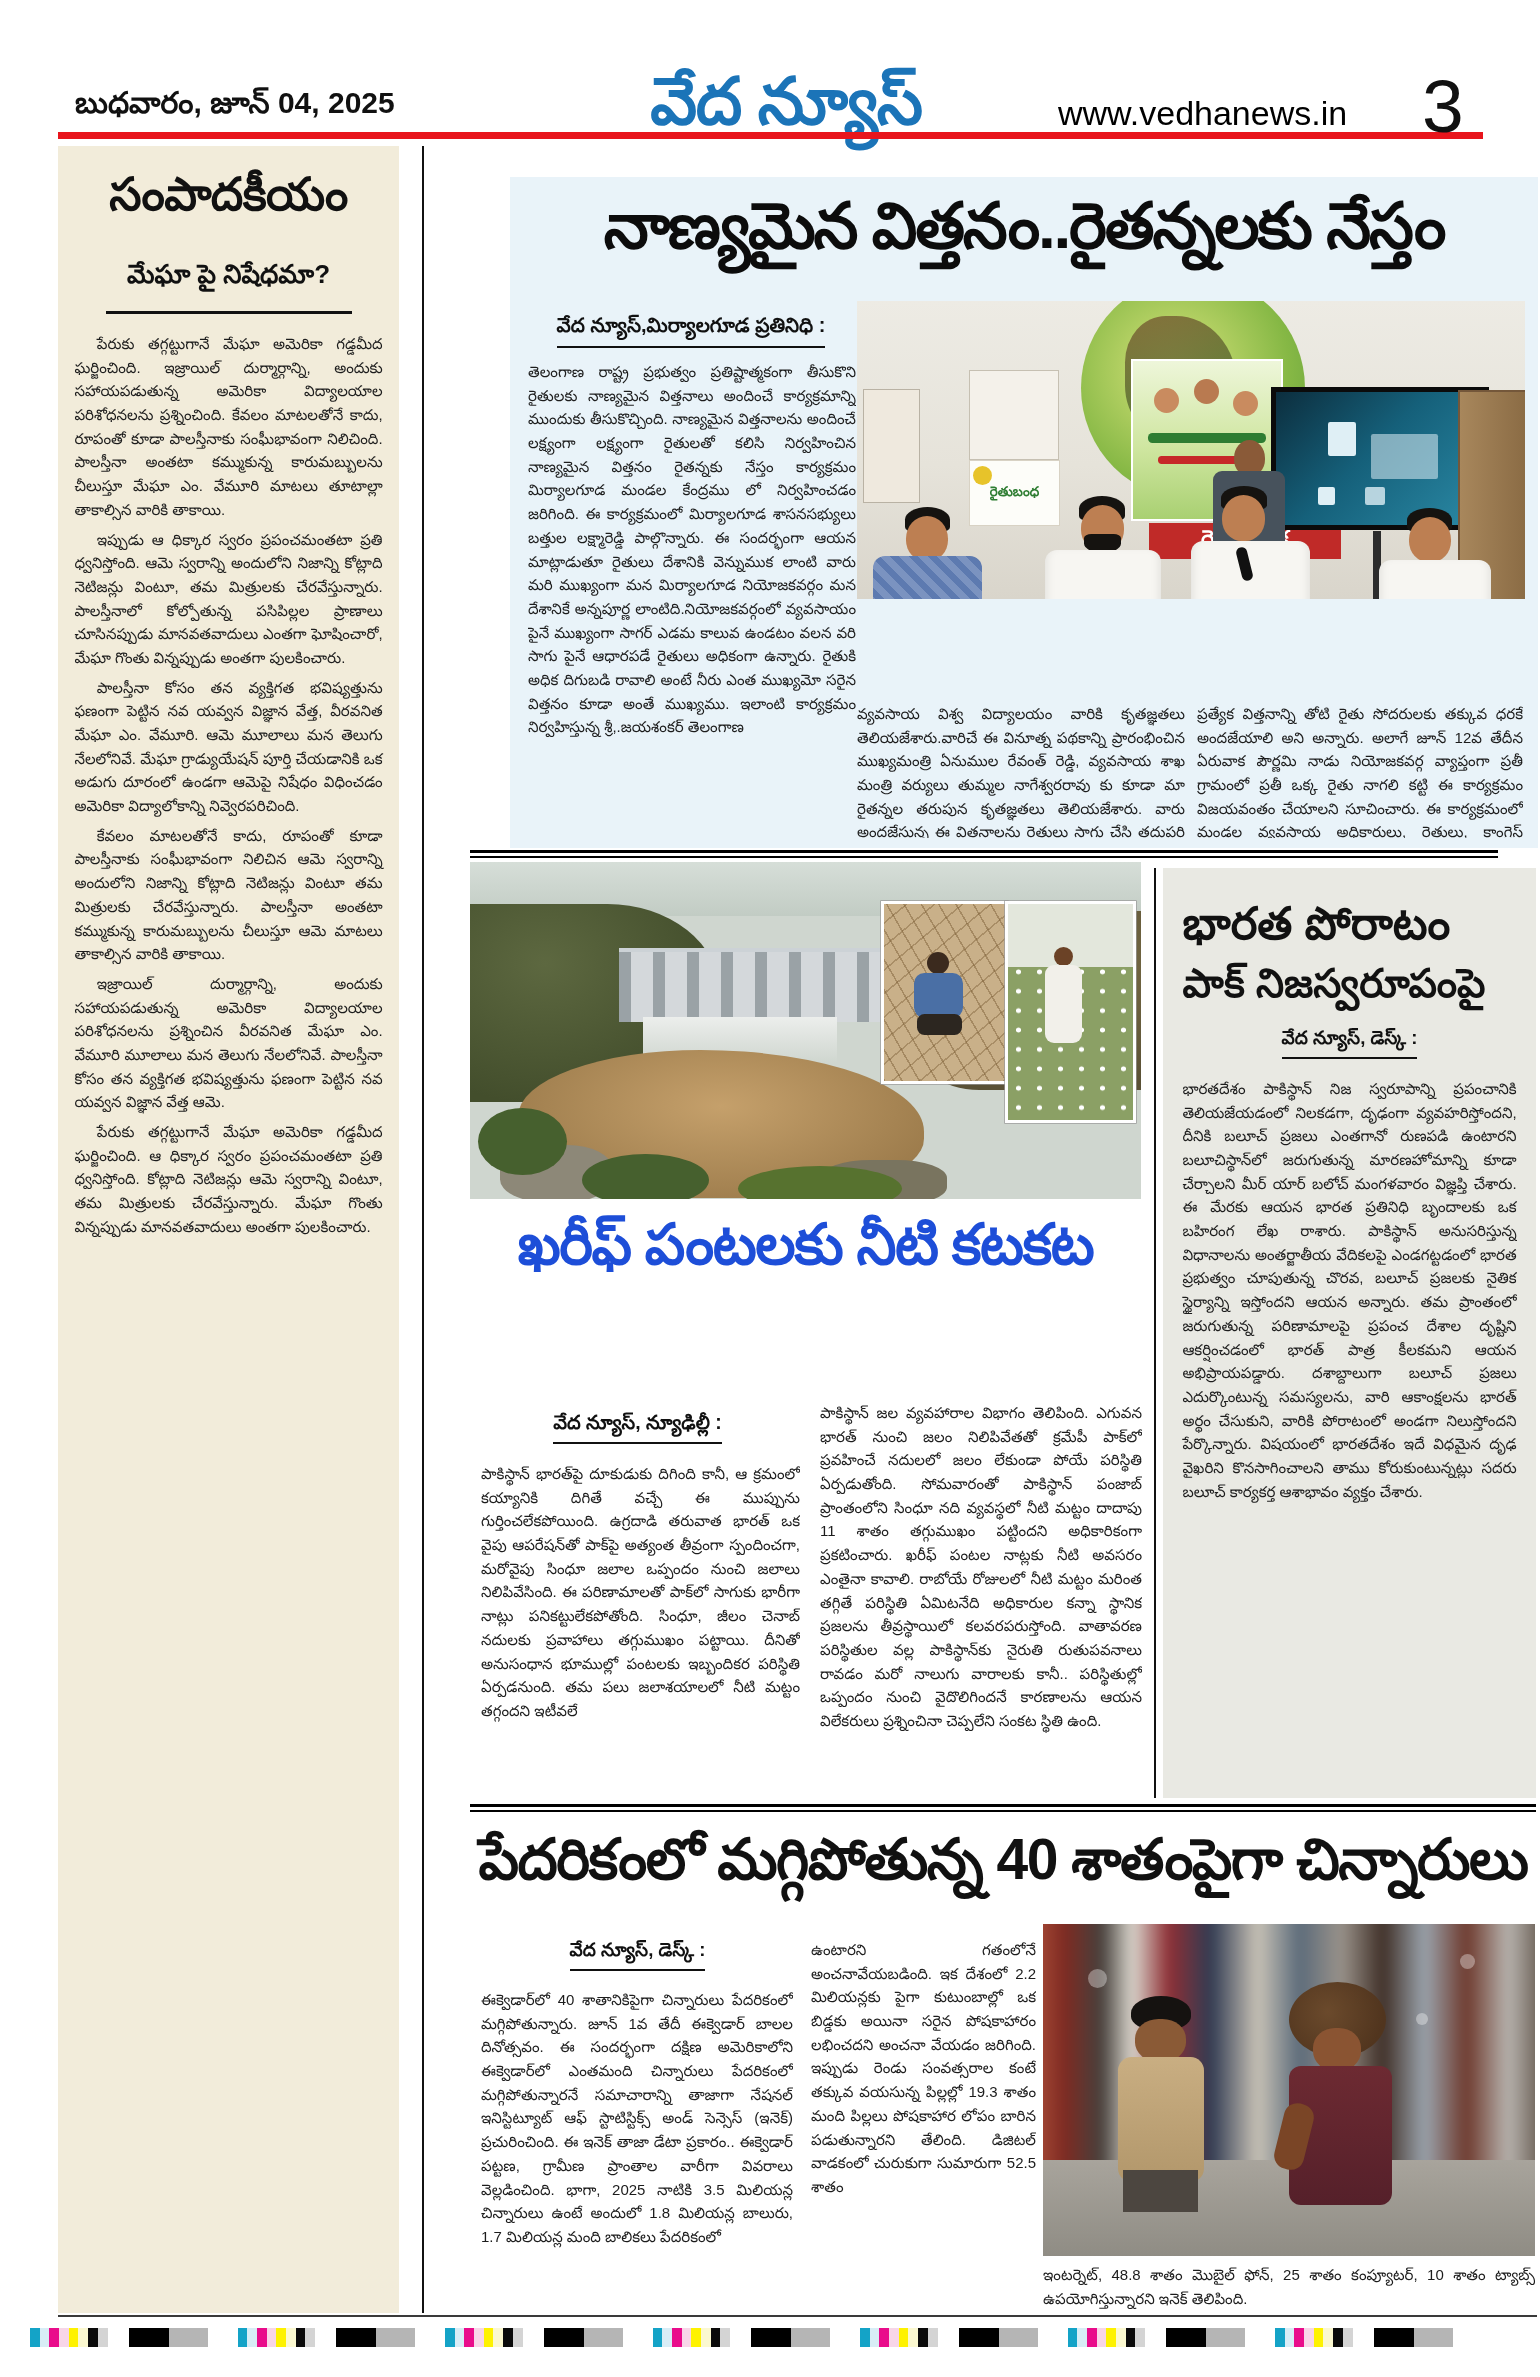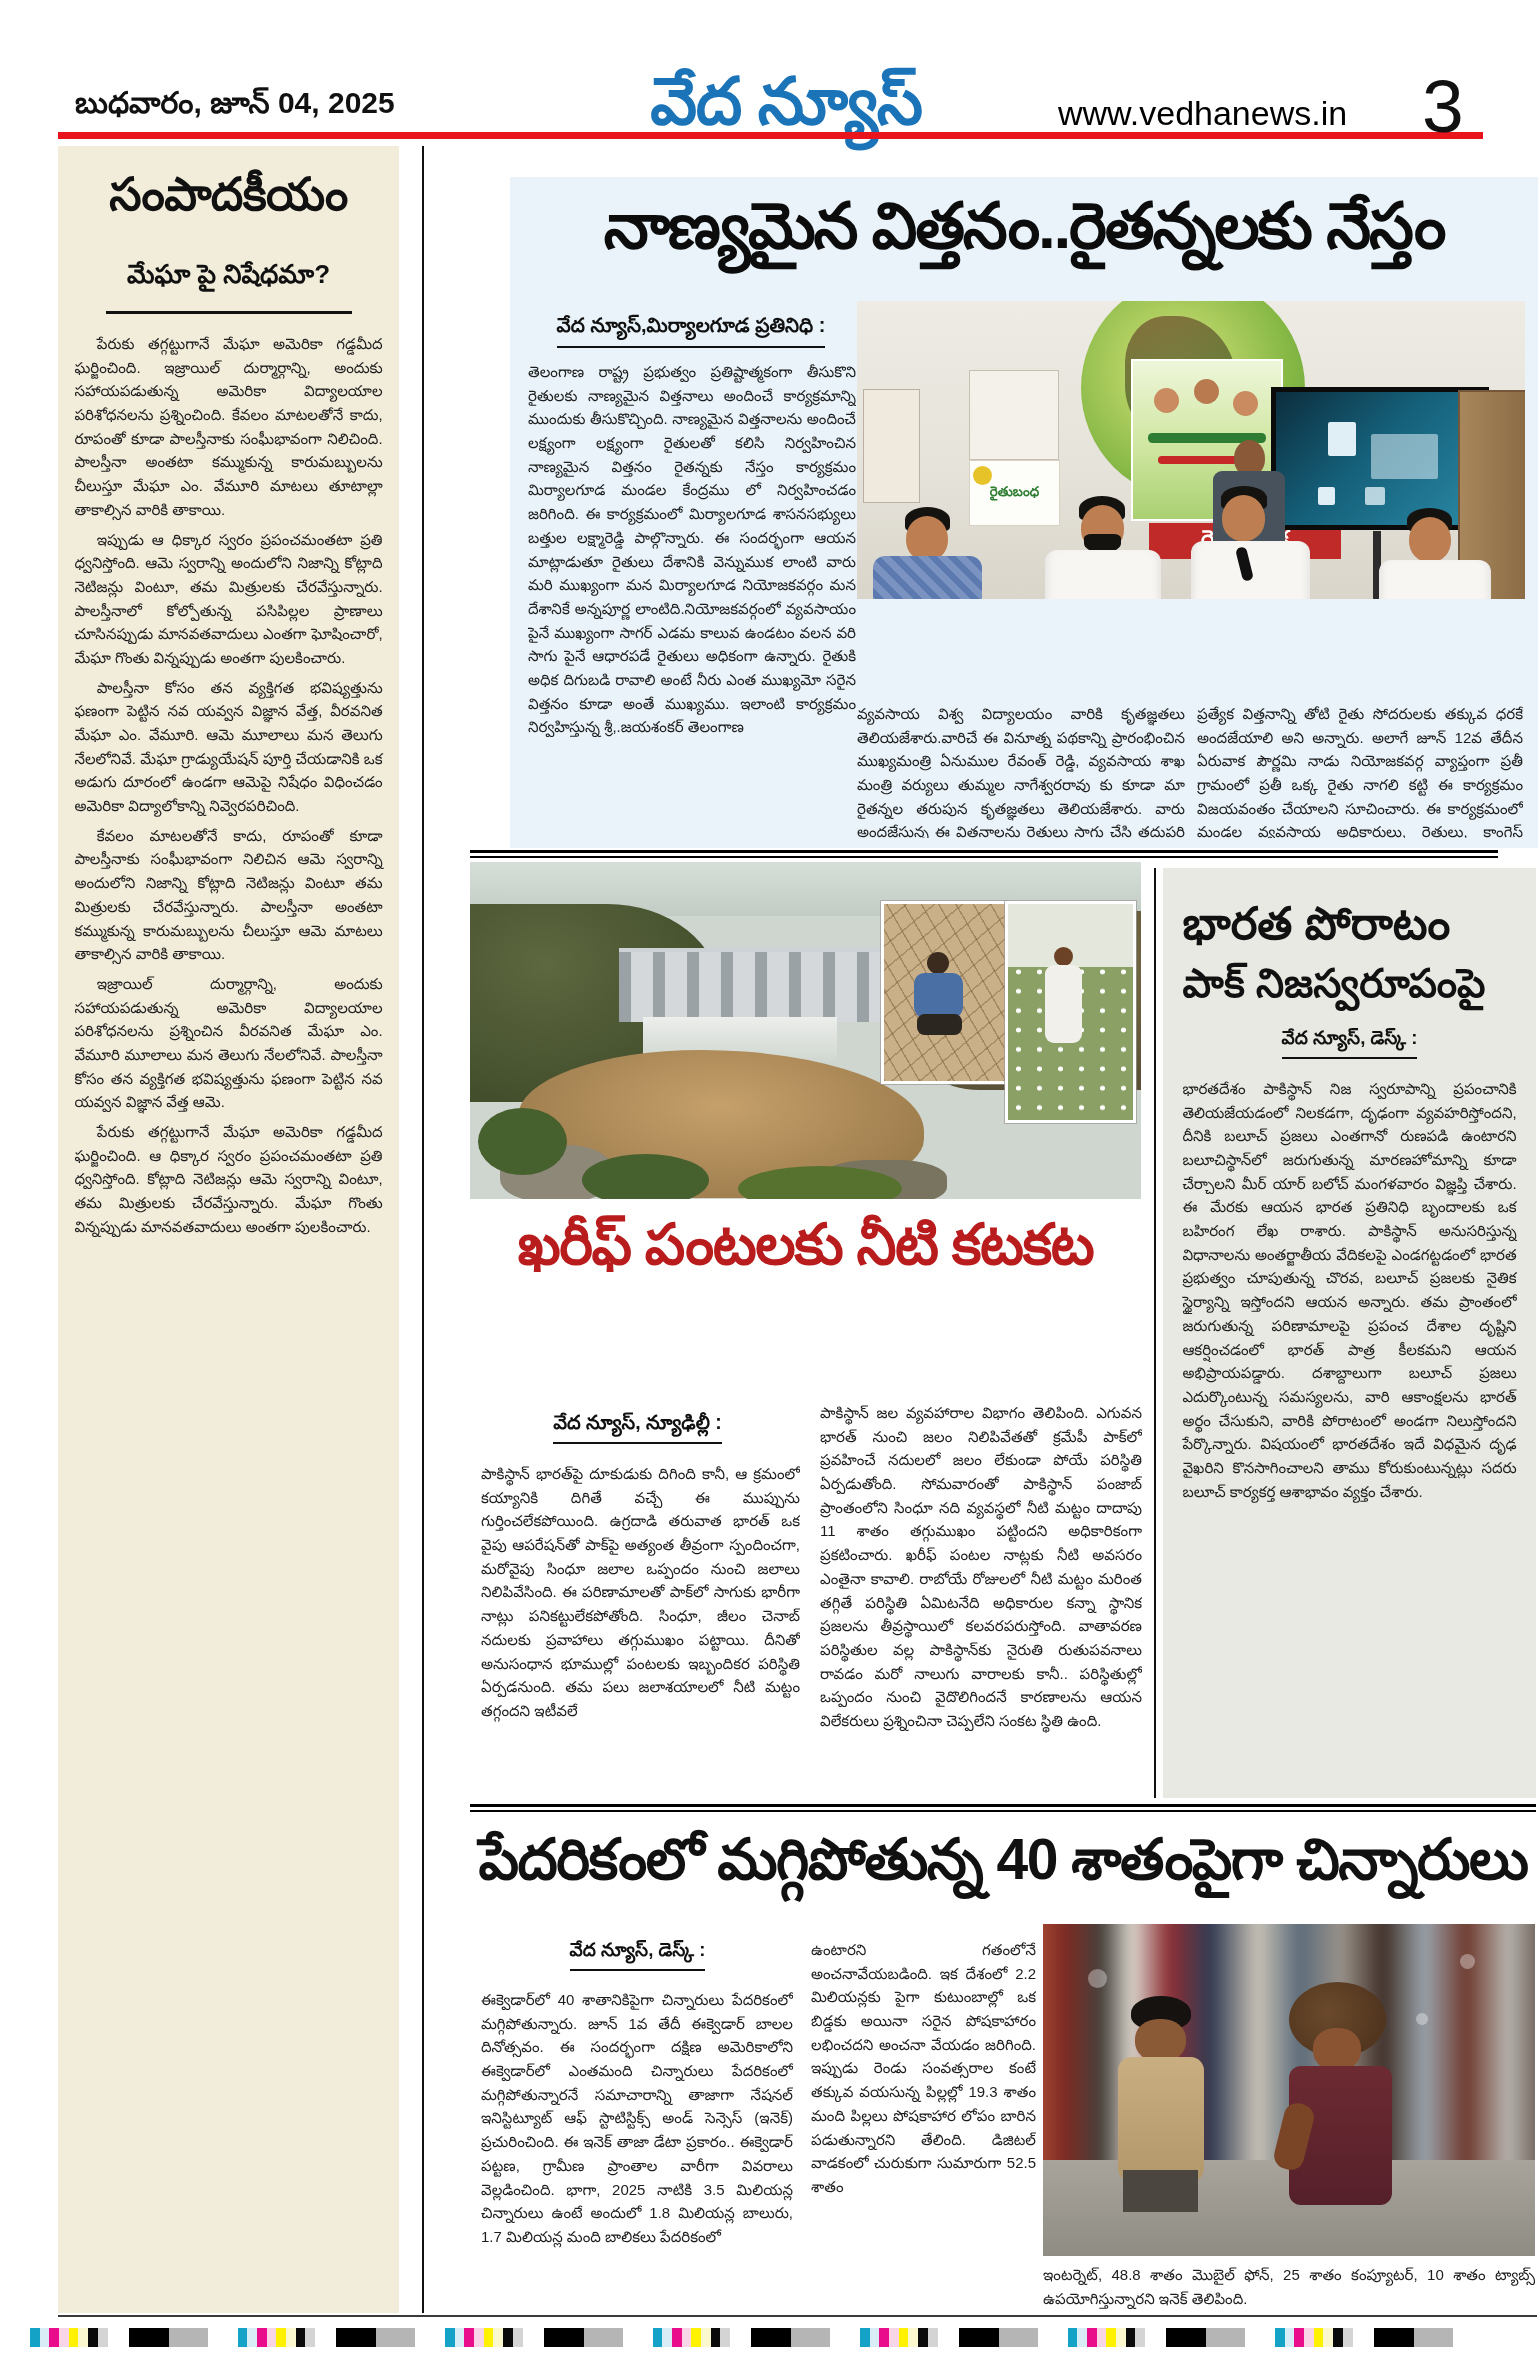--- a/index.html
+++ b/index.html
@@ -31,21 +31,21 @@
   #seed-col1{left:18px;top:183px;width:328px;height:477px;overflow:hidden;}
   #seed-col2{left:347px;top:525px;width:328px;height:136px;overflow:hidden;}
   #seed-col3{left:687px;top:525px;width:326px;height:136px;overflow:hidden;}
   .dbl-a{background:#000;height:3px;} .dbl-b{background:#000;height:1.5px;}
   
   .photo{overflow:hidden;}
   #photo-meeting{left:347px;top:124px;width:668px;height:298px;background:linear-gradient(180deg,#edebe4 0%,#e6e3da 55%,#d9d5cb 100%);}
   #photo-dam{left:470px;top:862px;width:671px;height:337px;background:#cfd6cf;}
   #photo-kids{left:1043px;top:1924px;width:492px;height:332px;background:#777;}
   
-  #kh-headline{left:470px;top:1211px;width:671px;text-align:center;font-size:57px;font-weight:bold;color:#b91c1c;letter-spacing:-1.5px;}
+  #kh-headline{left:470px;top:1211px;width:671px;text-align:center;font-size:57px;font-weight:bold;color:#1d4ed8;letter-spacing:-1.5px;}
   #kh-byline{left:481px;top:1411px;width:313px;font-size:19.4px;}
   #kh-col1{left:481px;top:1462px;width:319px;height:332px;overflow:hidden;}
   #kh-col2{left:820px;top:1401px;width:322px;height:393px;overflow:hidden;}
   #divider2{left:1154px;top:868px;width:2.2px;height:930px;background:#111;}
   
   #pak{left:1163px;top:868px;width:373px;height:930px;background:#e9e9e3;box-sizing:border-box;padding:22.4px 19.4px;}
   #pak-h1{font-size:40px;font-weight:bold;line-height:1.1;}
   #pak-h2{font-size:45px;font-weight:bold;margin-top:7.5px;}
   #pak-byline{margin-top:22.4px;font-size:18.6px;}
   #pak-body{margin-top:18px;height:656px;overflow:hidden;}

